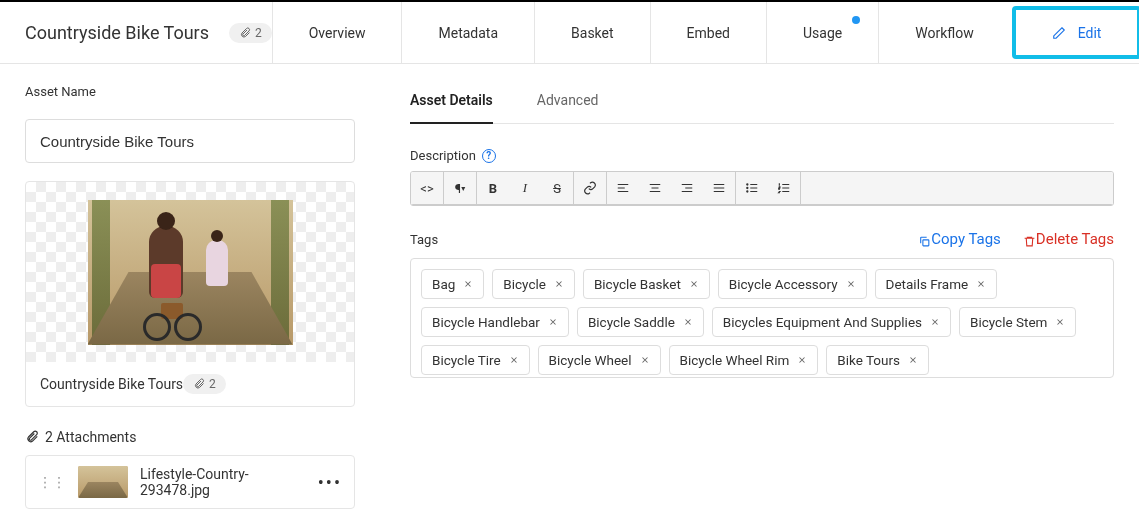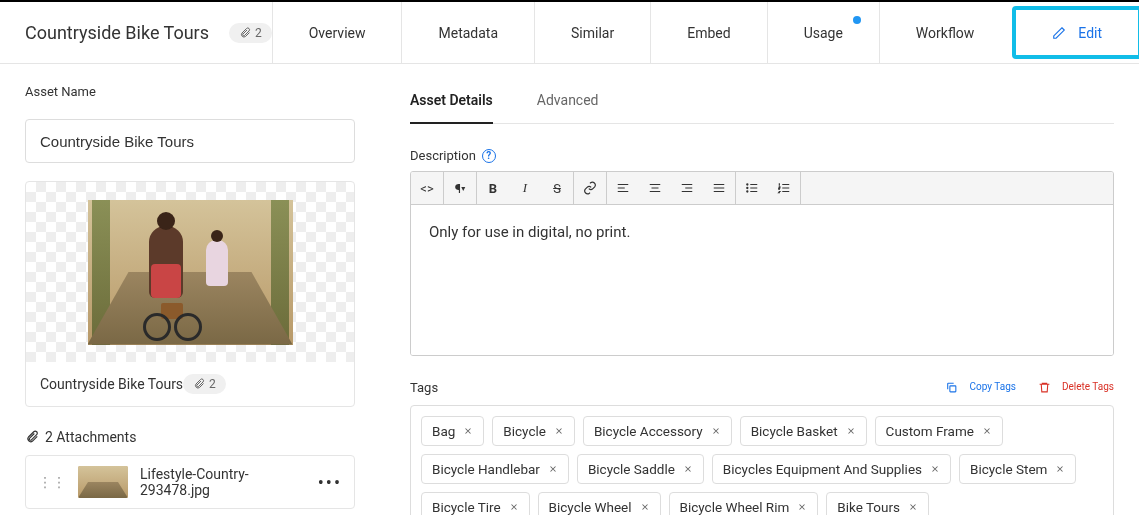--- a/index.html
+++ b/index.html
@@ -42,21 +42,21 @@
 .editor { border:1px solid #ccc; border-radius:3px; overflow:hidden; }
 .toolbar { display:flex; background:#f5f5f5; border-bottom:1px solid #ccc; }
 .tb-group { display:flex; border-right:1px solid #ccc; }
 .tb-btn { width:32px; height:32px; display:flex; align-items:center; justify-content:center; font-size:13px; cursor:pointer; color:#333; }
 .tb-btn strong{font-weight:bold;}
 .tb-btn em{font-style:italic;font-family:serif;}
 .tb-btn .strike{text-decoration:line-through;}
 .editor-body { min-height:150px; padding:18px; font-size:15px; background:#fff; }
 .tags-header { display:flex; align-items:center; margin:24px 0 10px; }
 .tags-label { font-size:13px; }
-.tag-action { display:flex; align-items:flex-start; gap:11px; font-size:10px; cursor:pointer; }
+.tag-action { display:flex; align-items:flex-end; gap:0; font-size:15px; cursor:pointer; }
 .copy-action { color:#1a73e8; margin-left:auto; margin-right:22px; }
 .delete-action { color:#d93025; }
 .tag-action svg{width:13px;height:13px;}
 .tag-box { border:1px solid #ddd; border-radius:4px; padding:10px 10px 2px; display:flex; flex-wrap:wrap; gap:8px; }
 .tag { display:inline-flex; align-items:center; gap:8px; border:1px solid #ddd; border-radius:4px; padding:6px 10px; font-size:13.5px; background:#fff; }
 .tag-x { width:10px; height:10px; cursor:pointer; color:#666; }
 
 .scene-bg{position:absolute;inset:0;background:linear-gradient(#d4c39a,#b89968);}
 .scene-path{position:absolute;left:0;right:0;bottom:0;height:50%;background:linear-gradient(#9b8560,#7a6845);clip-path:polygon(20% 0,80% 0,100% 100%,0 100%);}
 .scene-person1{position:absolute;left:30%;top:18%;width:34px;height:72px;background:#5c3a2a;border-radius:16px 16px 6px 6px;}
@@ -76,21 +76,21 @@
   <div class="topbar-title">Countryside Bike Tours</div>
   <div class="attach-pill">
     <svg viewBox="0 0 24 24" fill="none" stroke="currentColor" stroke-width="2">
         <path d="M21 11l-8 8a5 5 0 01-7-7l9-9a3.5 3.5 0 015 5l-9 9a2 2 0 01-3-3l8-8"></path>
       </svg>
     <span>2</span>
   </div>
   <div class="topnav">
     <div class="topnav-item">Overview</div>
     <div class="topnav-item">Metadata</div>
-    <div class="topnav-item">Similar</div>
+    <div class="topnav-item">Basket</div>
     <div class="topnav-item">Embed</div>
     <div class="topnav-item with-dot">Usage</div>
     <div class="topnav-item">Workflow</div>
     <div class="topnav-item edit-item">
       <svg viewBox="0 0 24 24" fill="none" stroke="#1a73e8" stroke-width="2">
           <path d="M17 3l4 4L7 21H3v-4L17 3z"></path>
         </svg>
       <span>Edit</span>
     </div>
   </div>
@@ -219,21 +219,20 @@
                 <path d="M9 6h12M9 12h12M9 18h12"></path>
               </svg>
             </div>
           <div class="tb-btn">
               <svg width="14" height="14" viewBox="0 0 24 24" stroke="currentColor" stroke-width="2">
                 <path d="M9 6h12M9 12h12M9 18h12M4 4v4M3 10h2v2H3v2h2M3 18h2l-2 2h2"></path>
               </svg>
             </div>
         </div>
       </div>
-      <div class="editor-body" contenteditable="true" style="">Only for use in digital, no print.</div>
     </div>
 
     <div class="tags-header">
       <span class="tags-label">Tags</span>
       <span class="tag-action copy-action">
         <svg viewBox="0 0 24 24" fill="none" stroke="currentColor" stroke-width="2">
             <rect x="9" y="9" width="11" height="11" rx="1"></rect>
             <path d="M5 15V5a1 1 0 011-1h10"></path>
           </svg>
         <span>Copy Tags</span>
@@ -252,33 +251,33 @@
             <path d="M18 6L6 18M6 6l12 12" stroke="currentColor" stroke-width="2.5" fill="none"></path>
           </svg>
         </span>
         <span class="tag">
           <span>Bicycle</span>
           <svg viewBox="0 0 24 24" class="tag-x">
             <path d="M18 6L6 18M6 6l12 12" stroke="currentColor" stroke-width="2.5" fill="none"></path>
           </svg>
         </span>
         <span class="tag">
+          <span>Bicycle Basket</span>
+          <svg viewBox="0 0 24 24" class="tag-x">
+            <path d="M18 6L6 18M6 6l12 12" stroke="currentColor" stroke-width="2.5" fill="none"></path>
+          </svg>
+        </span>
+        <span class="tag">
           <span>Bicycle Accessory</span>
           <svg viewBox="0 0 24 24" class="tag-x">
             <path d="M18 6L6 18M6 6l12 12" stroke="currentColor" stroke-width="2.5" fill="none"></path>
           </svg>
         </span>
         <span class="tag">
-          <span>Bicycle Basket</span>
-          <svg viewBox="0 0 24 24" class="tag-x">
-            <path d="M18 6L6 18M6 6l12 12" stroke="currentColor" stroke-width="2.5" fill="none"></path>
-          </svg>
-        </span>
-        <span class="tag">
-          <span>Custom Frame</span>
+          <span>Details Frame</span>
           <svg viewBox="0 0 24 24" class="tag-x">
             <path d="M18 6L6 18M6 6l12 12" stroke="currentColor" stroke-width="2.5" fill="none"></path>
           </svg>
         </span>
         <span class="tag">
           <span>Bicycle Handlebar</span>
           <svg viewBox="0 0 24 24" class="tag-x">
             <path d="M18 6L6 18M6 6l12 12" stroke="currentColor" stroke-width="2.5" fill="none"></path>
           </svg>
         </span>

